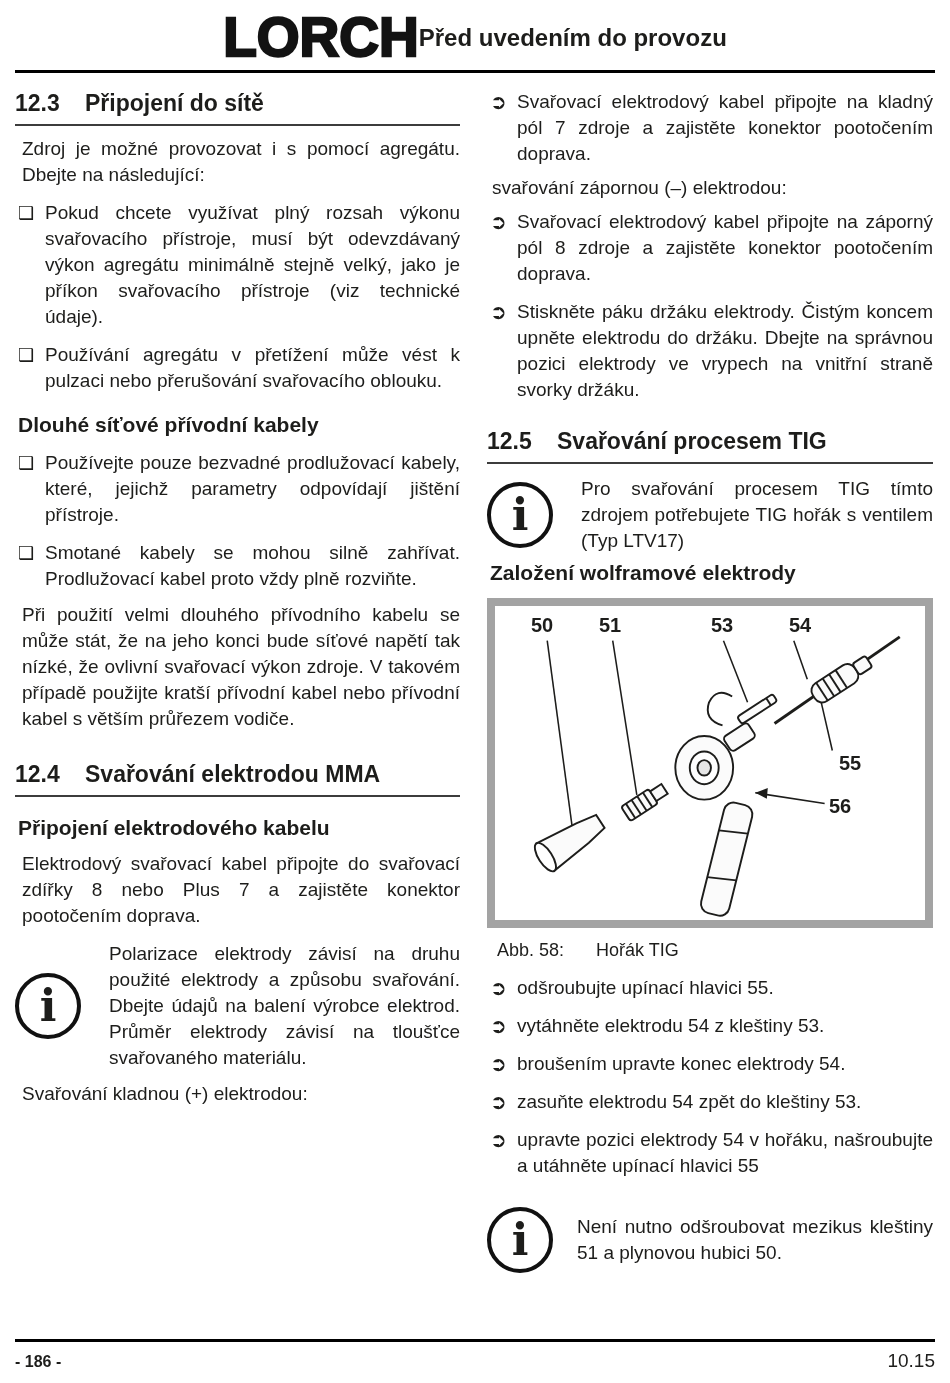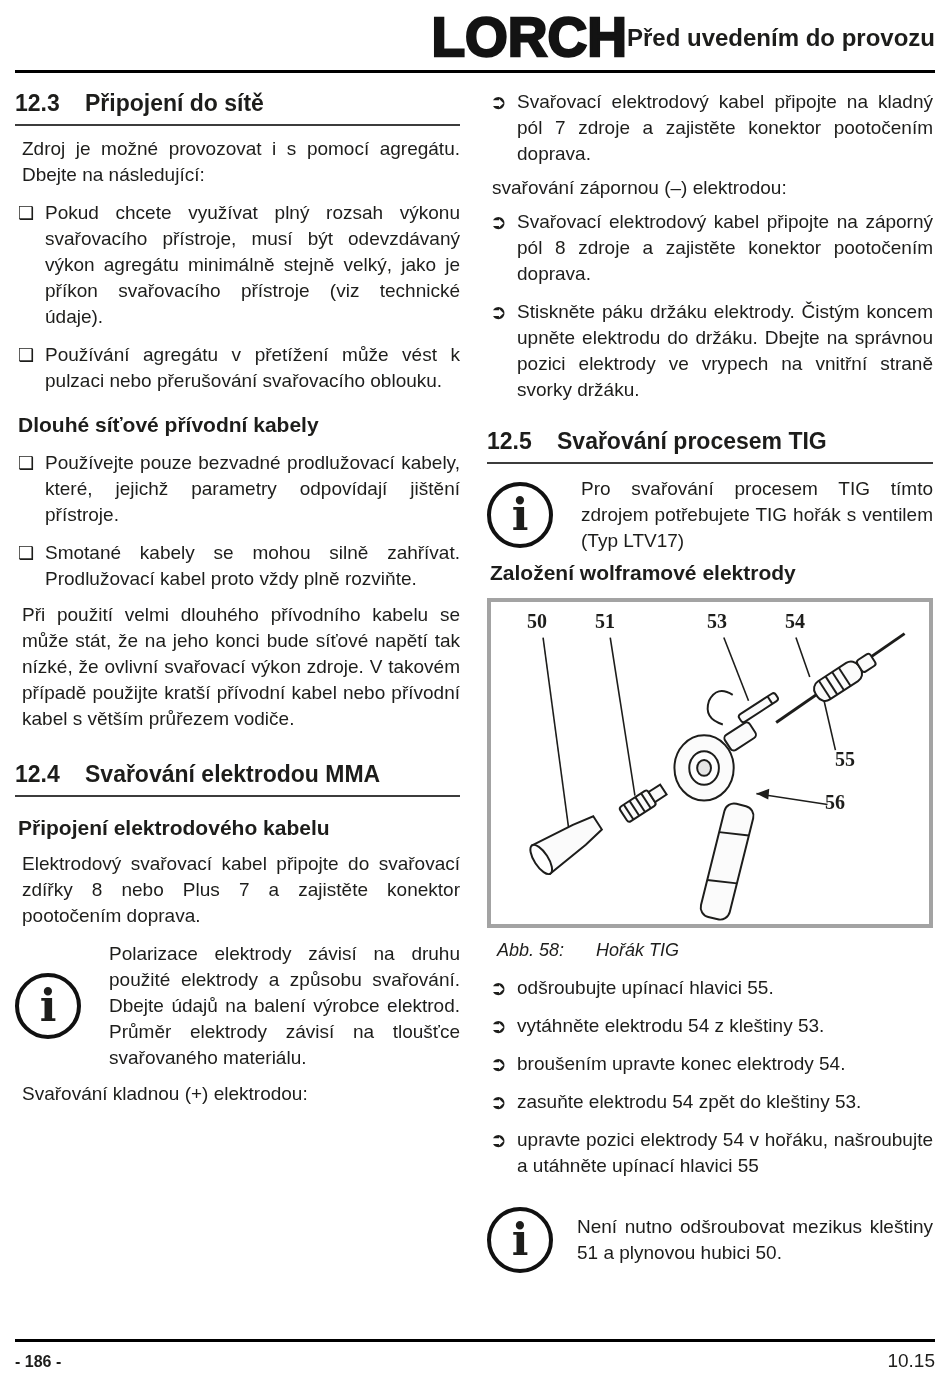--- a/index.html
+++ b/index.html
@@ -4,21 +4,21 @@
 <style>
   * { box-sizing: border-box; }
   html, body { margin: 0; padding: 0; background: #ffffff; }
   .page {
     width: 950px; height: 1383px; position: relative; overflow: hidden;
     background: #ffffff; color: #1d1d1b;
     font-family: "Liberation Sans", "DejaVu Sans", sans-serif;
     font-size: 19px; line-height: 26px;
     padding: 0 15px;
   }
-  .header { display: flex; justify-content: flex-end; align-items: flex-start; padding-top: 6px; }
+  .header { display: flex; justify-content: center; align-items: flex-start; padding-top: 6px; }
   .logo {
     font-size: 55px; line-height: 62px; font-weight: bold; letter-spacing: 0;
     -webkit-text-stroke: 2.4px #131313; color: #131313;
   }
   .header-title { font-size: 24px; line-height: 28px; font-weight: bold; padding-top: 18px; }
   .header-rule { border-top: 3px solid #000; margin-top: 2px; }
 
   .columns { display: flex; gap: 27px; }
   .col { flex: none; }
   .col-left { width: 445px; }
@@ -45,30 +45,30 @@
 
   .info { display: flex; align-items: center; margin: 12px 0 0; }
   .info-icon {
     flex: none; width: 66px; height: 66px; border: 4px solid #111; border-radius: 50%;
     display: flex; align-items: center; justify-content: center;
     font-family: "DejaVu Serif", serif; font-size: 44px; font-weight: bold;
   }
   .info-text { flex: 1; text-align: justify; padding-left: 28px; }
   .info-tight .info-text { padding-left: 24px; }
 
-  .figure { position: relative; border: 4px solid #a3a3a3; height: 330px; margin: 12px 0 0; background: #fff; font-family: Liberation Serif, serif; }
+  .figure { position: relative; border: 8px solid #a3a3a3; height: 330px; margin: 12px 0 0; background: #fff; }
   .figure svg { position: absolute; left: 0; top: 0; width: 100%; height: 100%; }
   .fig-num { position: absolute; font-weight: bold; font-size: 20px; line-height: 22px; }
   .fig-50 { left: 36px; top: 8px; }
   .fig-51 { left: 104px; top: 8px; }
   .fig-53 { left: 216px; top: 8px; }
   .fig-54 { left: 294px; top: 8px; }
   .fig-55 { left: 344px; top: 146px; }
   .fig-56 { left: 334px; top: 189px; }
-  .figcaption { display: flex; font-style: italic; font-size: 18px; margin: 9px 0 0; padding-left: 10px; gap: 32px; }
+  .figcaption { display: flex; font-size: 18px; margin: 9px 0 0; padding-left: 10px; gap: 32px; }
 
   .footer { position: absolute; left: 15px; right: 15px; bottom: 8px; }
   .footer-rule { border-top: 3px solid #000; }
   .footer-row { display: flex; justify-content: space-between; padding-top: 6px; align-items: baseline; }
   .page-num { font-weight: bold; font-size: 16px; }
   .version { font-size: 19px; }
 </style>
 </head>
 <body>
 

